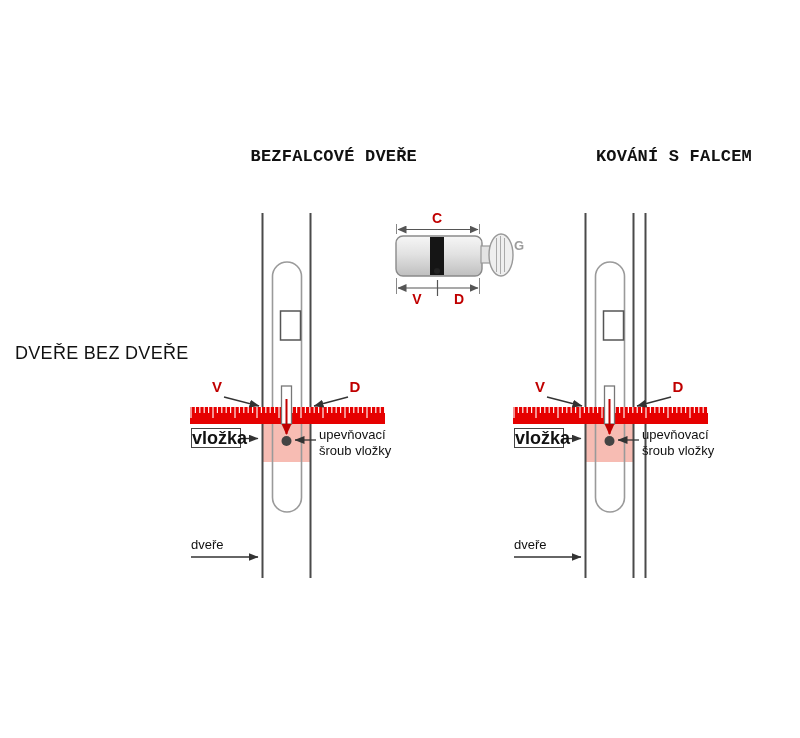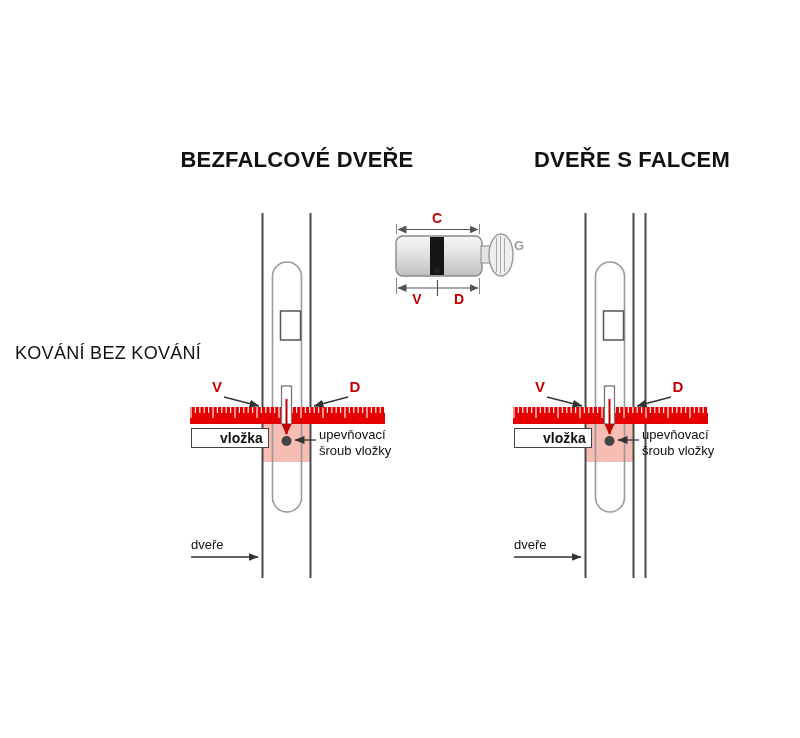--- a/index.html
+++ b/index.html
@@ -2,27 +2,27 @@
 <html><head>
 <meta charset="utf-8">
 <style>
   html,body{margin:0;padding:0;background:#fff;}
   #canvas{
     position:relative;width:800px;height:738px;background:#ffffff;overflow:hidden;
     font-family:"Liberation Sans", sans-serif;color:#111;
   }
   #art{position:absolute;left:0;top:0;}
   .lbl{position:absolute;white-space:nowrap;}
-  .heading{width:240px;text-align:center;font-size:22px;font-weight:700;letter-spacing:.2px;}
+  .heading{width:240px;text-align:right;font-size:17px;font-weight:700;letter-spacing:.2px;font-family:Liberation Mono, monospace;}
   .side{font-size:18px;font-weight:400;letter-spacing:.3px;}
   .red15{color:#c00000;font-weight:700;font-size:15px;text-align:center;width:22px;}
   .red14{color:#c00000;font-weight:700;font-size:14px;text-align:center;width:22px;}
   .gray13{color:#9c9c9c;font-weight:700;font-size:13px;}
   .box{border:1px solid #444;background:#fff;width:48px;height:18px;line-height:18px;
-       text-align:left;font-size:14px;font-weight:700;padding-left:28px;}
+       text-align:left;font-size:18px;font-weight:700;}
   .small{font-size:13px;font-weight:400;}
   .wrap{width:96px;line-height:16px;white-space:normal;}
 </style>
 </head>
 <body>
 
 <div id="canvas">
 
   <svg id="art" width="800" height="738" viewBox="0 0 800 738">
     <defs>
@@ -95,22 +95,22 @@
         <line x1="496.5" y1="238" x2="496.5" y2="272"></line>
         <line x1="500.5" y1="236" x2="500.5" y2="274"></line>
         <line x1="504.5" y1="238" x2="504.5" y2="272"></line>
       </g>
       <line x1="398" y1="288" x2="478" y2="288" stroke="#555" stroke-width="1.2" marker-start="url(#mG)" marker-end="url(#mG)"></line>
       <line x1="437.5" y1="280" x2="437.5" y2="296" stroke="#555" stroke-width="1.2"></line>
     </g>
   </svg>
 
   <div class="lbl heading" style="left:177px;top:147px;">BEZFALCOVÉ DVEŘE</div>
-  <div class="lbl heading" style="left:512px;top:147px;">DVEŘE S FALCEM</div>
-  <div class="lbl side" style="left:15px;top:343px;">KOVÁNÍ BEZ KOVÁNÍ</div>
+  <div class="lbl heading" style="left:512px;top:147px;">KOVÁNÍ S FALCEM</div>
+  <div class="lbl side" style="left:15px;top:343px;">DVEŘE BEZ DVEŘE</div>
 
   <div class="lbl red14" style="left:426px;top:210px;">C</div>
   <div class="lbl red14" style="left:406px;top:291px;">V</div>
   <div class="lbl red14" style="left:448px;top:291px;">D</div>
   <div class="lbl gray13" style="left:514px;top:238px;">G</div>
 
   <div class="lbl red15" style="left:206px;top:378px;">V</div>
   <div class="lbl red15" style="left:344px;top:378px;">D</div>
   <div class="lbl box" style="left:191px;top:428px;">vložka</div>
   <div class="lbl small wrap" style="left:319px;top:427px;">upevňovací šroub vložky</div>

